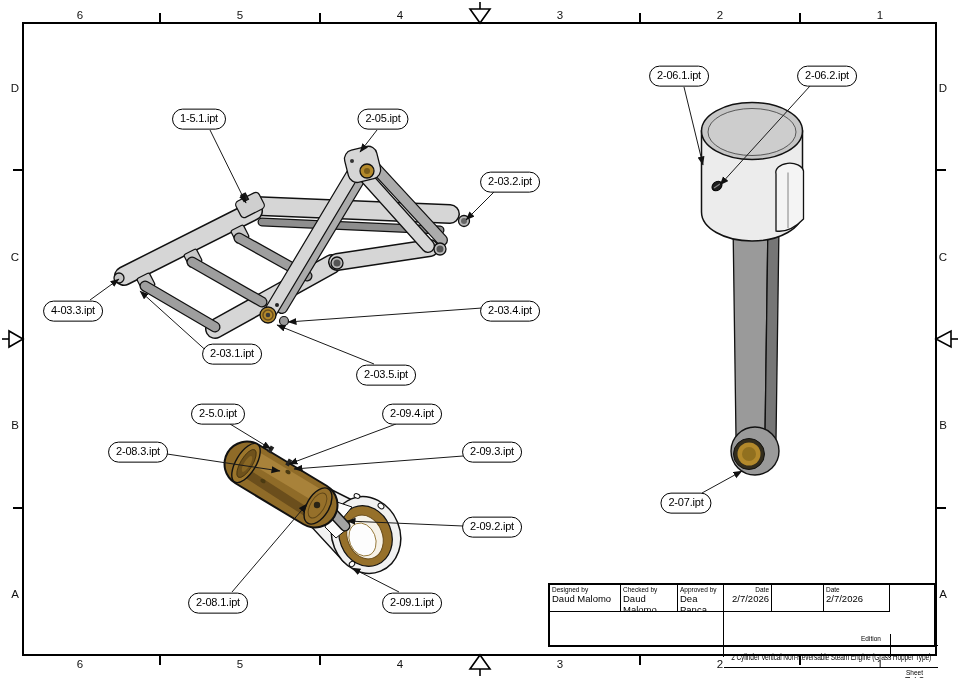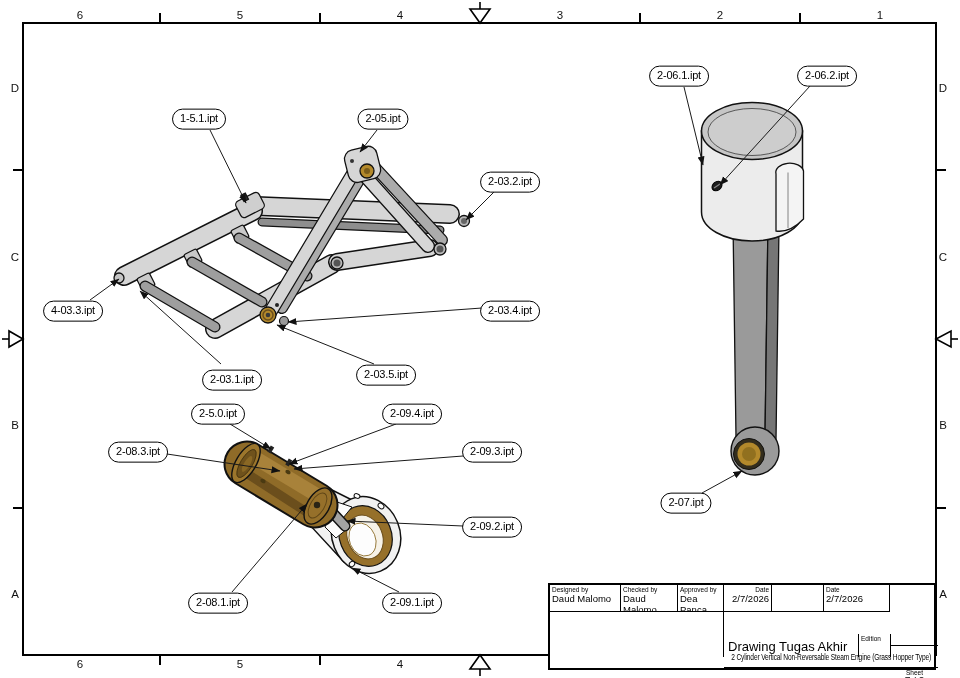--- a/index.html
+++ b/index.html
@@ -5,21 +5,21 @@
   html,body{margin:0;padding:0;background:#ffffff;}
   body{width:960px;height:678px;position:relative;font-family:"Liberation Sans",sans-serif;color:#000;}
   .stage{position:absolute;left:0;top:0;width:960px;height:678px;}
   svg{position:absolute;left:0;top:0;}
   .zone{font:11.5px "Liberation Sans",sans-serif;fill:#111;text-anchor:middle;}
   .leaders line{stroke:#1a1a1a;stroke-width:1;marker-end:url(#arr);}
   .callout{position:absolute;transform:translate(-50%,-50%);background:#fff;border:1.4px solid #000;
            border-radius:11px;padding:2px 7px 3px 7px;font-size:11px;letter-spacing:-0.2px;
            white-space:nowrap;line-height:1.25;z-index:5;}
   
-  .titleblock{position:absolute;left:548px;top:583px;width:388px;height:87px;background:#fff;
+  .titleblock{position:absolute;left:548px;top:583px;width:388px;height:64px;background:#fff;
               border:2px solid #000;box-sizing:border-box;z-index:4;}
   .tb-cell{position:absolute;box-sizing:border-box;border-right:1.4px solid #000;border-bottom:1.4px solid #000;overflow:hidden;}
   .tb-cell.noB{border-bottom:none;} .tb-cell.noR{border-right:none;margin-top:34px;}
   .tb-label{font-size:6.5px;padding:1px 2px 0 2px;}
   .tb-value{font-size:9.5px;padding:0 2px;}
   .tb-right{text-align:right;}
   .tb-title{display:flex;align-items:center;justify-content:center;}
   .tb-title span{font-size:8.5px;letter-spacing:-0.2px;white-space:nowrap;transform:scaleX(0.78);}
   .tb-drawing{font-size:13px;padding:5px 0 0 4px;}
   .tb-center{text-align:center;}
@@ -220,21 +220,21 @@
     <line x1="232" y1="592" x2="307" y2="504"></line>
     <line x1="399" y1="592" x2="352" y2="568"></line>
   </g>
 </svg>
 
 <div class="callout" style="left:199px;top:119px">1-5.1.ipt</div>
 <div class="callout" style="left:383px;top:119px">2-05.ipt</div>
 <div class="callout" style="left:510px;top:182px">2-03.2.ipt</div>
 <div class="callout" style="left:73px;top:311px">4-03.3.ipt</div>
 <div class="callout" style="left:510px;top:311px">2-03.4.ipt</div>
-<div class="callout" style="left:232px;top:380px">2-03.1.ipt</div>
+<div class="callout" style="left:232px;top:354px">2-03.1.ipt</div>
 <div class="callout" style="left:386px;top:375px">2-03.5.ipt</div>
 <div class="callout" style="left:679px;top:76px">2-06.1.ipt</div>
 <div class="callout" style="left:827px;top:76px">2-06.2.ipt</div>
 <div class="callout" style="left:686px;top:503px">2-07.ipt</div>
 <div class="callout" style="left:218px;top:414px">2-5.0.ipt</div>
 <div class="callout" style="left:412px;top:414px">2-09.4.ipt</div>
 <div class="callout" style="left:138px;top:452px">2-08.3.ipt</div>
 <div class="callout" style="left:492px;top:452px">2-09.3.ipt</div>
 <div class="callout" style="left:492px;top:527px">2-09.2.ipt</div>
 <div class="callout" style="left:218px;top:603px">2-08.1.ipt</div>
@@ -262,23 +262,20 @@
     <div class="tb-label">Date</div>
     <div class="tb-value">2/7/2026</div>
   </div>
   <div class="tb-cell noR" style="left:340px;top:0;width:48px;height:27px"></div>
 
   <div class="tb-cell noB" style="left:0;top:27px;width:174px;height:45px"></div>
 
   <div class="tb-cell noR tb-title" style="left:174px;top:27px;width:214px;height:22px">
     <span>2 Cylinder Vertical Non-Reversable Steam Engine (Grass Hopper Type)</span>
   </div>
-  <div class="tb-cell noB tb-drawing" style="left:174px;top:49px;width:135px;height:23px">
-    <span>Drawing Tugas Akhir</span>
-  </div>
   <div class="tb-cell noB" style="left:309px;top:49px;width:32px;height:23px">
     <div class="tb-label">Edition</div>
   </div>
   <div class="tb-cell noB noR tb-center" style="left:341px;top:49px;width:47px;height:23px">
     <div class="tb-label">Sheet</div>
     <div class="tb-sheetval">7 / 8</div>
   </div>
 </div>
 
 </div>

